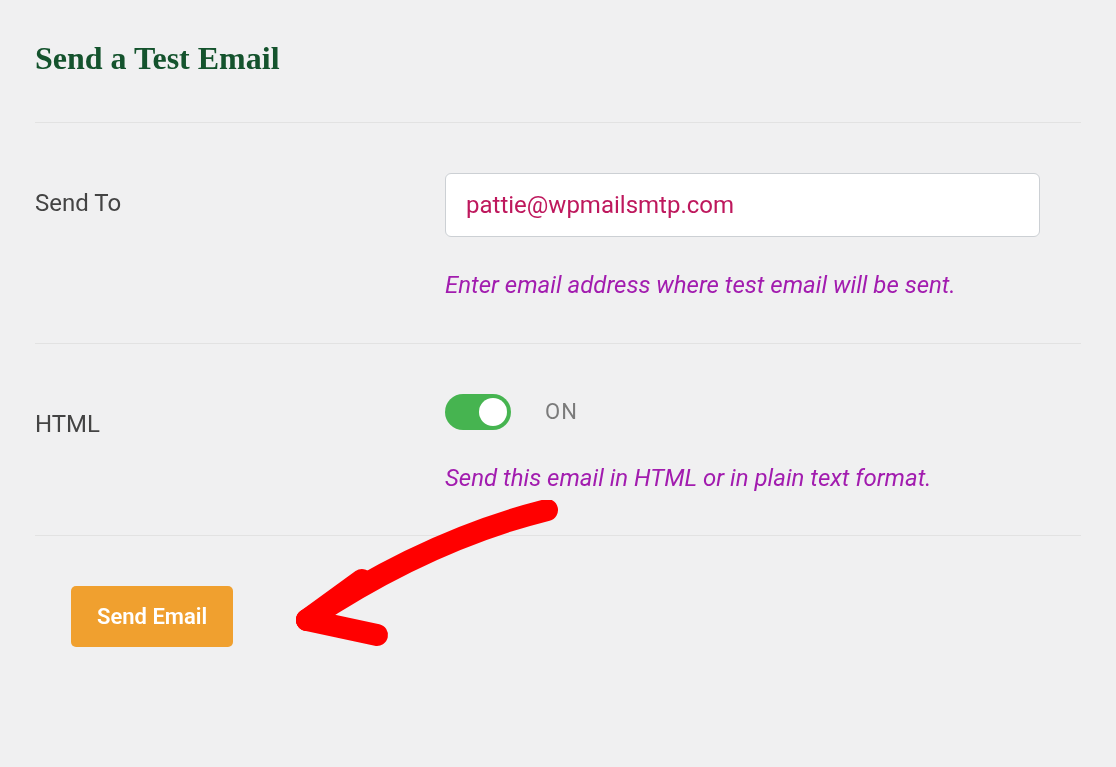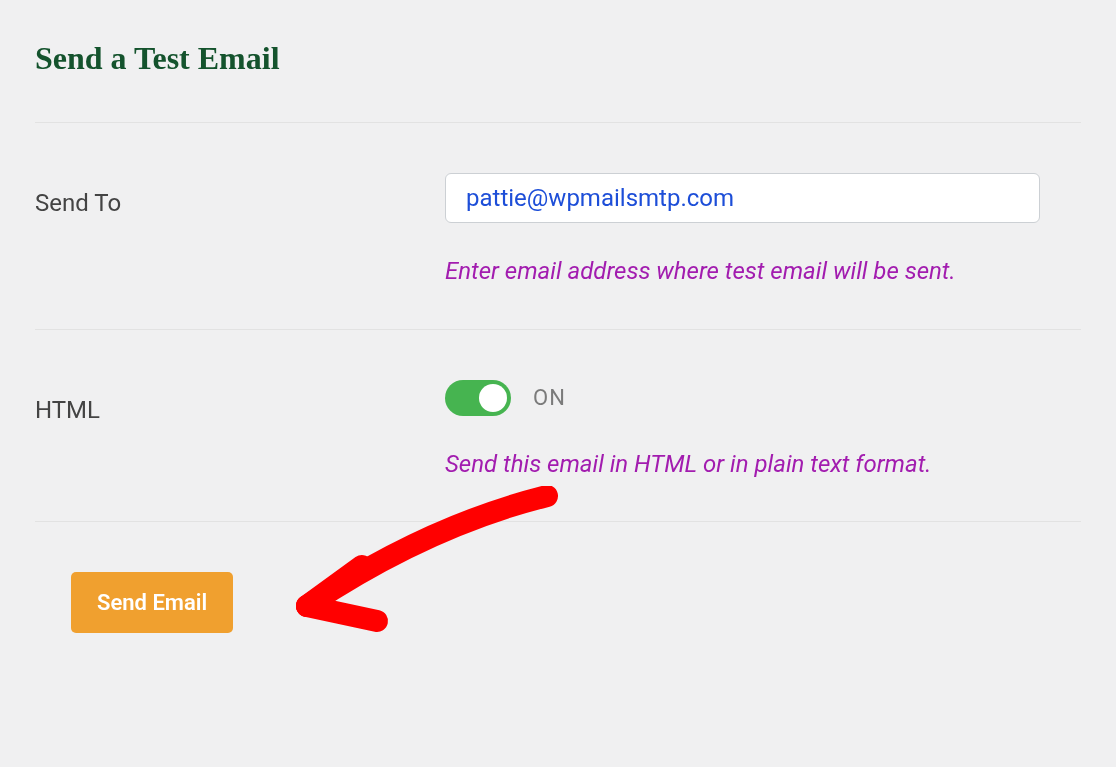--- a/index.html
+++ b/index.html
@@ -38,39 +38,39 @@
       font-weight: 400;
       color: #444444;
       padding-top: 16px;
     }
     .form-control {
       flex: 1;
     }
     .text-input {
       width: 100%;
       max-width: 595px;
-      padding: 10px 20px;
+      padding: 17px 20px;
       font-size: 24px;
       border: 1px solid #ccd0d4;
       border-radius: 6px;
       background: #ffffff;
-      color: #1d4ed8;
+      color: #be185d;
       font-family: inherit;
     }
     .help-text {
       font-size: 24px;
       font-style: italic;
       color: #a21caf;
       margin-top: 32px;
       line-height: 1.4;
     }
     .toggle-row {
       display: flex;
       align-items: center;
-      gap: 22px;
+      gap: 34px;
     }
     .toggle {
       position: relative;
       width: 66px;
       height: 36px;
       background: #46b450;
       border-radius: 18px;
       cursor: pointer;
     }
     .toggle-knob {

